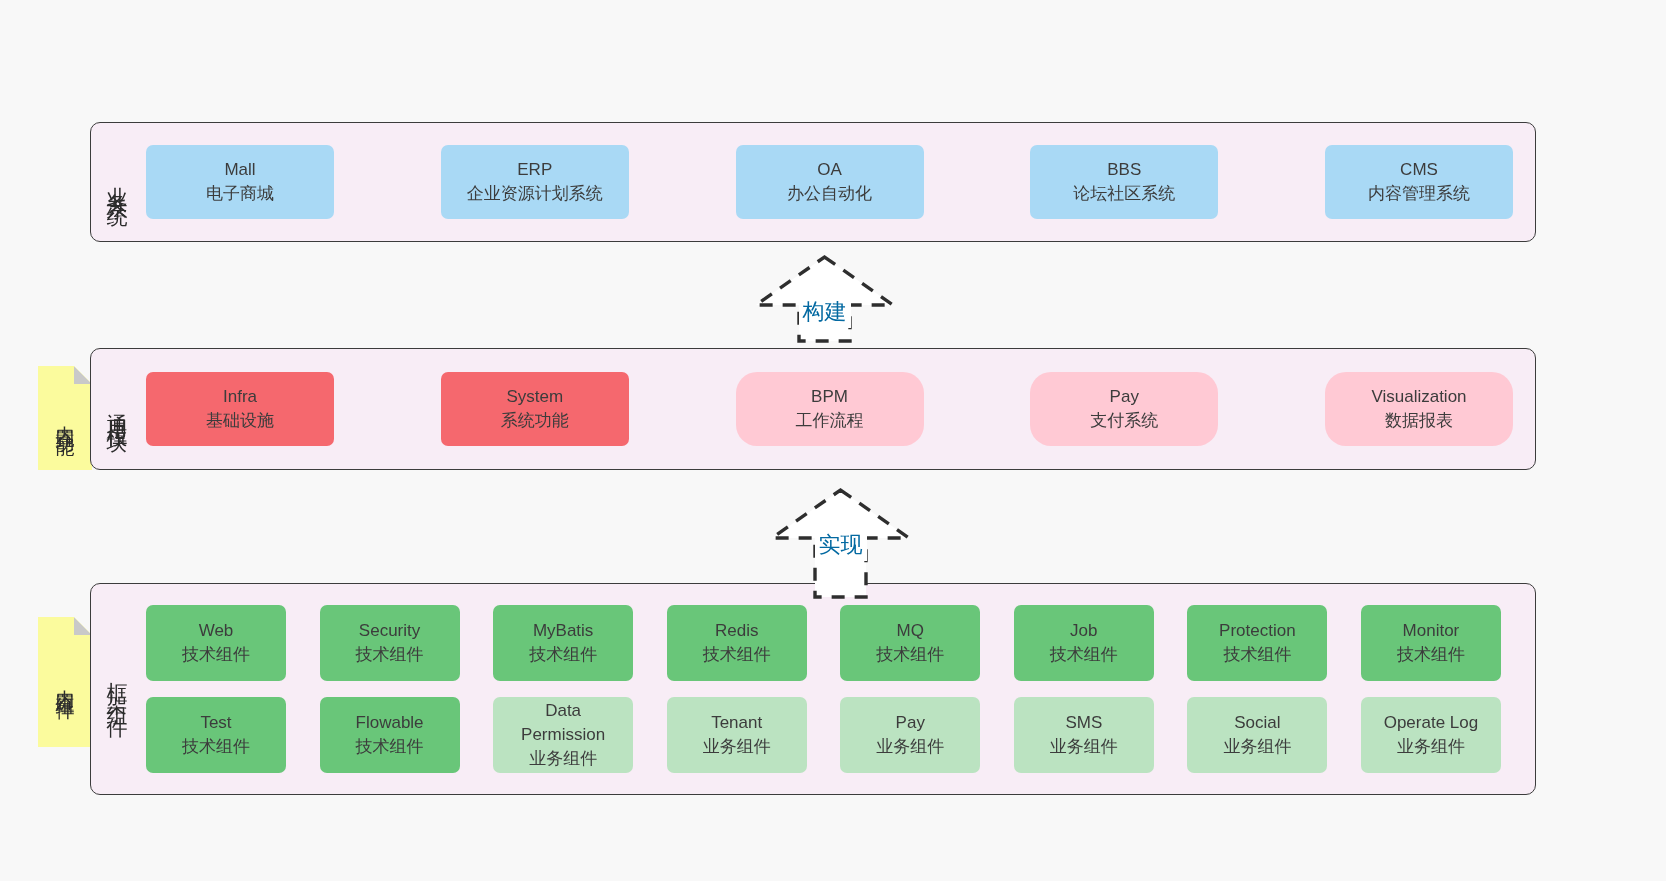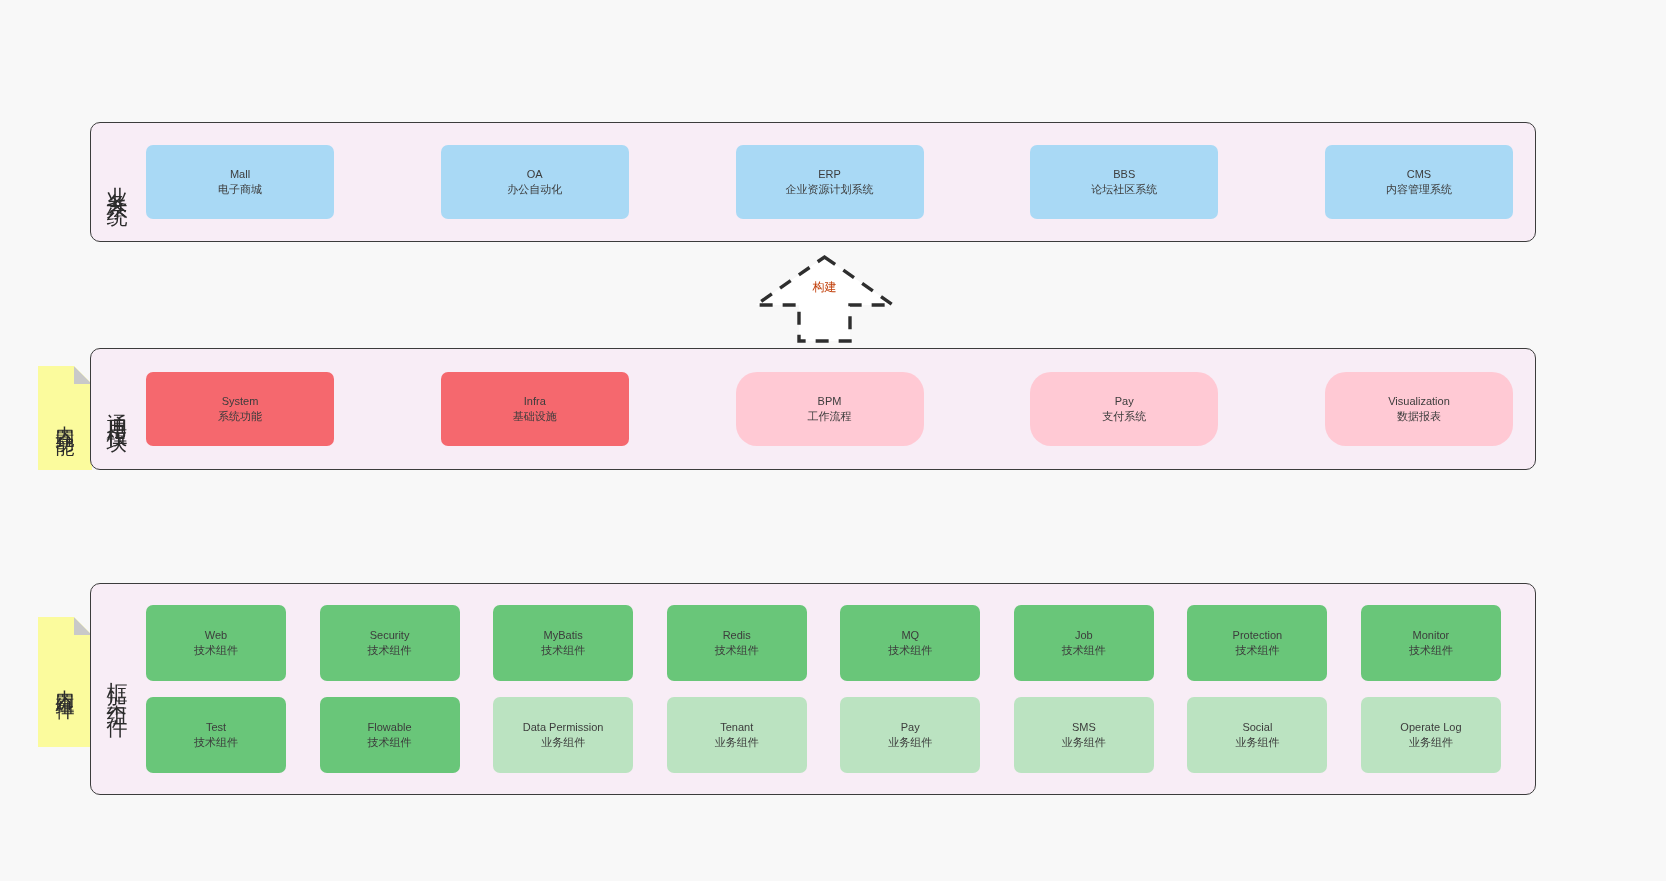--- a/index.html
+++ b/index.html
@@ -17,21 +17,21 @@
       letter-spacing:6px;color:#2b2b2b;white-space:nowrap;}
   #panel-components .side-label{letter-spacing:12px;}
 
   .box-row{position:absolute;left:55px;right:22px;top:0;bottom:0;
       display:flex;align-items:center;justify-content:space-between;}
   .rows{position:absolute;left:55px;right:34px;top:0;bottom:0;
       display:flex;flex-direction:column;justify-content:center;gap:16px;}
   .row-c{display:flex;justify-content:space-between;}
 
   .box{display:flex;flex-direction:column;align-items:center;justify-content:center;
-      text-align:center;border-radius:7px;color:#3c3c3c;font-size:11px;line-height:1.4;
+      text-align:center;border-radius:7px;color:#3c3c3c;font-size:17px;line-height:1.4;
       box-sizing:border-box;padding:2px 8px;}
   .wide{width:188px;height:74px;}
   .narrow{width:140px;height:76px;}
   .blue{background:#a9d9f5;}
   .red{background:#f5686e;}
   .pink{background:#ffc9d4;border-radius:21px;}
   .green{background:#69c679;}
   .lightgreen{background:#bbe3c1;}
 
   .note{position:absolute;width:54px;background:#fbfb9d;z-index:1;
@@ -41,42 +41,42 @@
   #note-components{left:38px;top:617px;height:130px;}
   .fold{position:absolute;top:0;right:0;width:18px;height:18px;background:#c9c9c9;
       clip-path:polygon(0 0,100% 100%,0 100%);}
   .note-text{writing-mode:vertical-rl;text-orientation:upright;font-size:19px;
       letter-spacing:4px;color:#2b2b2b;}
 
   .arrow{position:absolute;z-index:3;}
   #arrow-build{left:752px;top:254px;width:145px;height:90px;}
   #arrow-implement{left:768px;top:487px;width:145px;height:113px;}
   .arrow svg{display:block;width:100%;height:100%;}
-  .arrow-label{position:absolute;left:50%;top:24px;transform:translateX(-50%);
-      background:#ffffff;padding:1px 4px;font-size:12px;color:#c2410c;white-space:nowrap;}
+  .arrow-label{position:absolute;left:50%;top:42px;transform:translateX(-50%);
+      background:#ffffff;padding:1px 4px;font-size:22px;color:#0369a1;white-space:nowrap;}
 </style>
 </head>
 <body>
 
 <div class="canvas">
 
   <div class="panel" id="panel-business">
     <div class="side-label">业务系统</div>
     <div class="box-row">
       <div class="box wide blue">
         <div>Mall</div>
         <div>电子商城</div>
       </div>
       <div class="box wide blue">
+        <div>ERP</div>
+        <div>企业资源计划系统</div>
+      </div>
+      <div class="box wide blue">
         <div>OA</div>
         <div>办公自动化</div>
-      </div>
-      <div class="box wide blue">
-        <div>ERP</div>
-        <div>企业资源计划系统</div>
       </div>
       <div class="box wide blue">
         <div>BBS</div>
         <div>论坛社区系统</div>
       </div>
       <div class="box wide blue">
         <div>CMS</div>
         <div>内容管理系统</div>
       </div>
     </div>
@@ -91,42 +91,48 @@
 
   <div class="note" id="note-modules">
     <span class="fold"></span>
     <span class="note-text">内置功能</span>
   </div>
 
   <div class="panel" id="panel-modules">
     <div class="side-label">通用模块</div>
     <div class="box-row">
       <div class="box wide red">
+        <div>Infra</div>
+        <div>基础设施</div>
+      </div>
+      <div class="box wide red">
         <div>System</div>
         <div>系统功能</div>
-      </div>
-      <div class="box wide red">
-        <div>Infra</div>
-        <div>基础设施</div>
       </div>
       <div class="box wide pink">
         <div>BPM</div>
         <div>工作流程</div>
       </div>
       <div class="box wide pink">
         <div>Pay</div>
         <div>支付系统</div>
       </div>
       <div class="box wide pink">
         <div>Visualization</div>
         <div>数据报表</div>
       </div>
     </div>
   </div>
 
+  <div class="arrow" id="arrow-implement">
+    <svg viewBox="0 0 145 113">
+      <polygon points="72.5,3 141,51 98,51 98,110 47,110 47,51 4,51" fill="#ffffff" stroke="#2e2e2e" stroke-width="3.4" stroke-dasharray="13 10"></polygon>
+    </svg>
+    <span class="arrow-label">实现</span>
+  </div>
 
   <div class="note" id="note-components">
     <span class="fold"></span>
     <span class="note-text">内置组件</span>
   </div>
 
   <div class="panel" id="panel-components">
     <div class="side-label">框架组件</div>
     <div class="rows">
       <div class="row-c">

